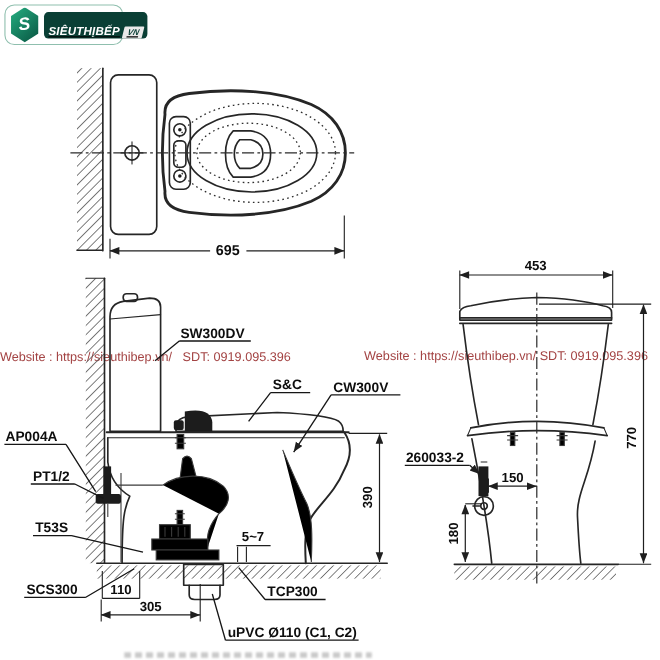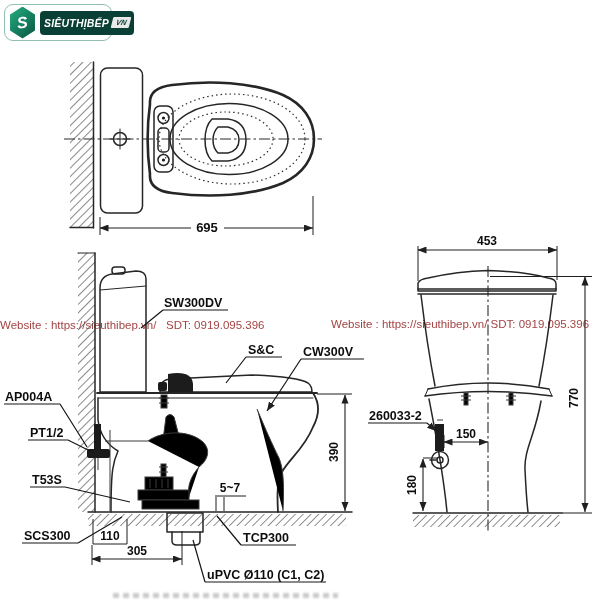--- a/index.html
+++ b/index.html
@@ -8,22 +8,22 @@
   
   .logo-card{position:absolute;left:4px;top:4px;width:108px;height:37px;background:#fff;
              border:1px solid #8fbfae;border-radius:9px;display:flex;align-items:center;
              padding:0 3px;box-sizing:border-box;gap:3px;}
   .logo-hex{width:29px;height:32px;flex:0 0 29px;
             clip-path:polygon(50% 0,93% 25%,93% 75%,50% 100%,7% 75%,7% 25%);
             background:linear-gradient(135deg,#23a77c 10%,#0a5a45 90%);
             display:flex;align-items:center;justify-content:center;}
   .logo-hex span{color:#fff;font-weight:800;font-style:italic;font-size:16px;line-height:1;
                  transform:rotate(-8deg);}
-  .logo-pill{height:24px;background:#0a3f35;border-radius:4px;display:flex;align-items:center;
-             padding:0 4px;flex:1;}
+  .logo-pill{height:24px;background:#0a3f35;border-radius:4px;display:flex;align-items:flex-end;
+             padding:0 4px;flex:1;text-decoration:underline;}
   .logo-brand{color:#fff;font-style:italic;font-weight:800;font-size:10.5px;letter-spacing:.2px;
               white-space:nowrap;}
   .logo-vn{background:#e9e9e9;color:#0a3f35;font-style:italic;font-weight:800;font-size:7.5px;
            padding:1px 4px;margin-left:3px;transform:skewX(-14deg);border-radius:1px;}
   
   .wm{position:absolute;font-size:11.5px;font-weight:500;color:#a34343;white-space:pre;}
   .wm-left{left:0;top:319px;}
   .wm-right{left:331px;top:318px;}
   
   .cutoff{position:absolute;left:113px;top:593px;width:225px;height:5px;opacity:.35;

